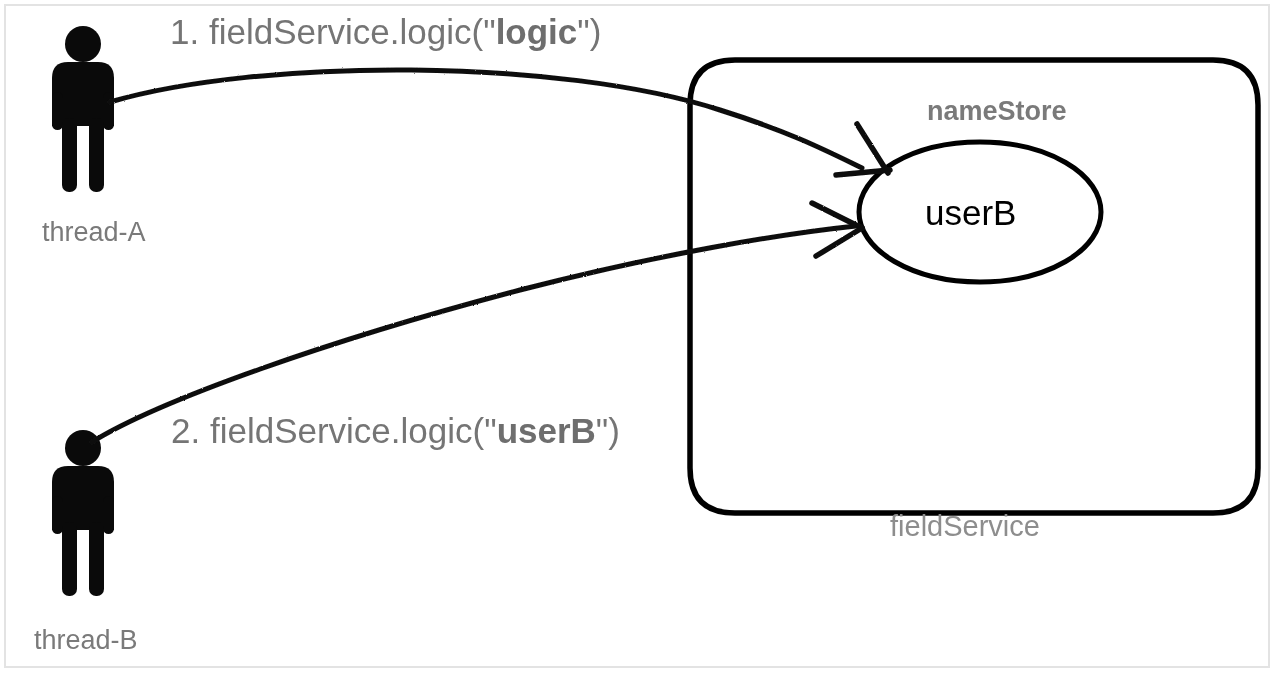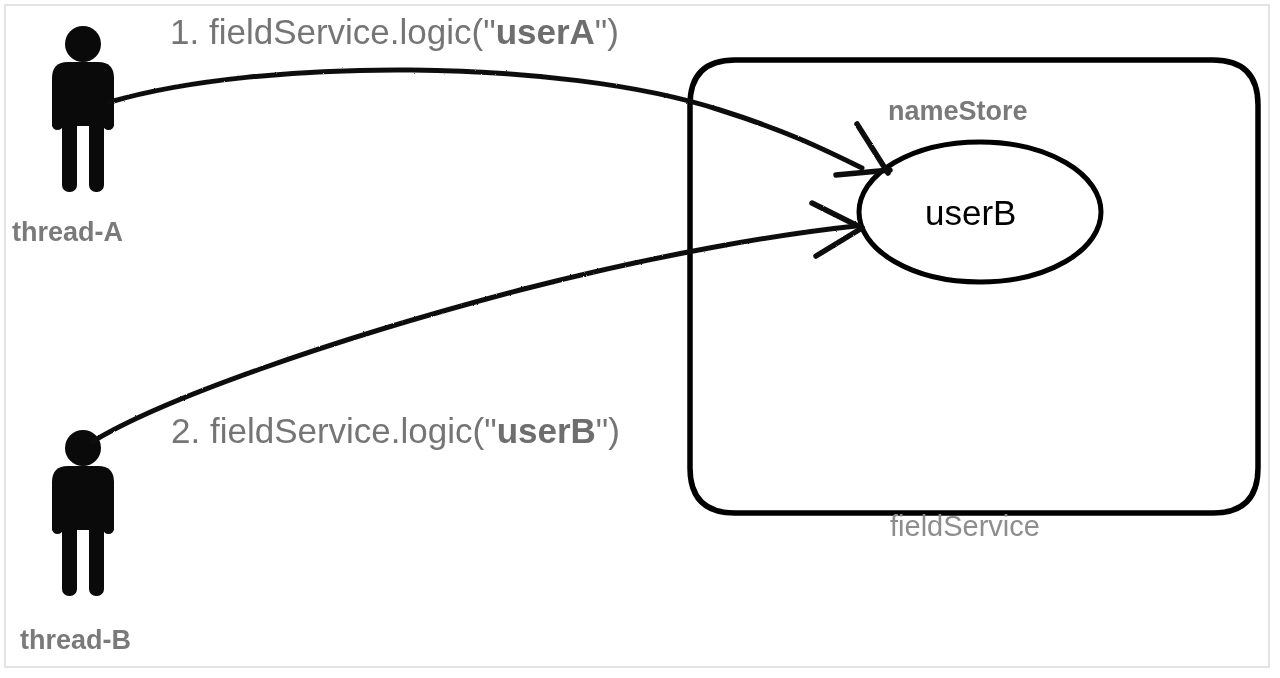--- a/index.html
+++ b/index.html
@@ -44,43 +44,44 @@
     font-size: 35px;
     color: #757575;
     font-weight: 400;
   }
   .call-label b {
     font-weight: 700;
     color: #6e6e6e;
   }
   .actor-label {
     font-size: 27px;
-    font-weight: 700;
+    font-weight: 400;
     color: #7a7a7a;
+    margin-left: 30px;
   }
   .store-label {
     font-size: 27px;
     font-weight: 700;
     color: #7a7a7a;
   }
   .service-label {
     font-size: 29px;
     font-weight: 400;
     color: #8d8d8d;
   }
   .node-label {
     font-size: 35px;
     font-weight: 400;
     color: #000000;
   }
   #label-call-1 { left: 170px; top: 14px; }
   #label-call-2 { left: 171px; top: 413px; }
   #label-thread-a { left: 12px; top: 219px; }
-  #label-thread-b { left: 20px; top: 627px; }
-  #label-namestore { left: 888px; top: 98px; }
+  #label-thread-b { left: 4px; top: 627px; }
+  #label-namestore { left: 927px; top: 98px; }
   #label-fieldservice { left: 890px; top: 512px; }
   #label-userb { left: 925px; top: 195px; }
 </style>
 </head>
 <body>
 
 <div id="page">
 
   <div id="page-border"></div>
 
@@ -163,21 +164,21 @@
       <path d="M 92 442
                C 160 400, 330 340, 520 290
                C 660 254, 780 234, 856 226" fill="none" stroke="#111111" stroke-width="5" stroke-linecap="round"></path>
       <path d="M 812 203 L 862 228" fill="none" stroke="#111111" stroke-width="5.5" stroke-linecap="round"></path>
       <path d="M 816 256 L 862 228" fill="none" stroke="#111111" stroke-width="5.5" stroke-linecap="round"></path>
     </g>
 
   </svg>
 
   <div class="lbl call-label" id="label-call-1">
-    <span>1. </span><span>fieldService.logic("</span><b>userA</b><span>")</span>
+    <span>1. </span><span>fieldService.logic("</span><b>logic</b><span>")</span>
   </div>
 
   <div class="lbl call-label" id="label-call-2">
     <span>2. </span><span>fieldService.logic("</span><b>userB</b><span>")</span>
   </div>
 
   <div class="lbl actor-label" id="label-thread-a">thread-A</div>
 
   <div class="lbl actor-label" id="label-thread-b">thread-B</div>
 

